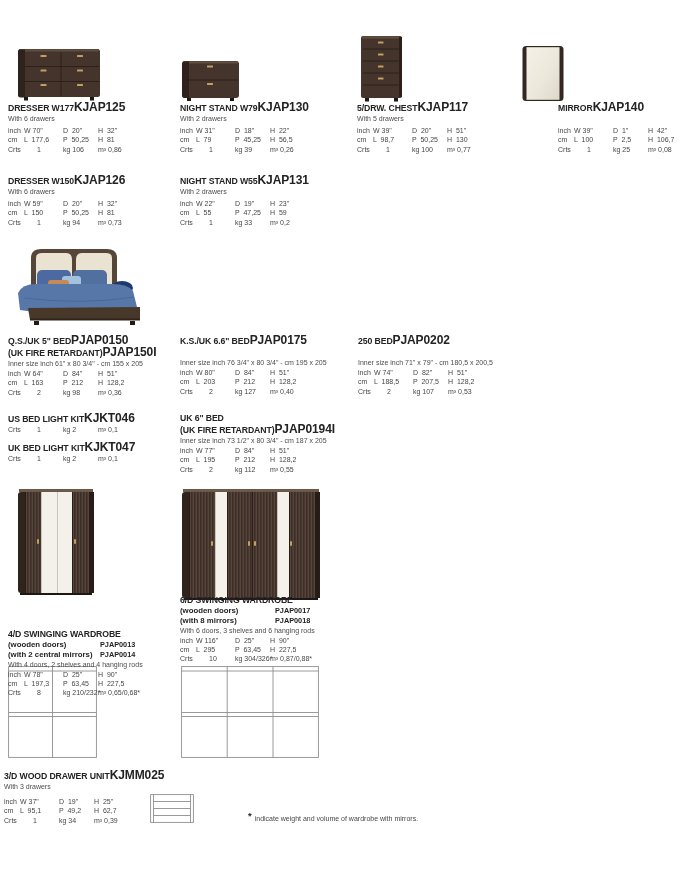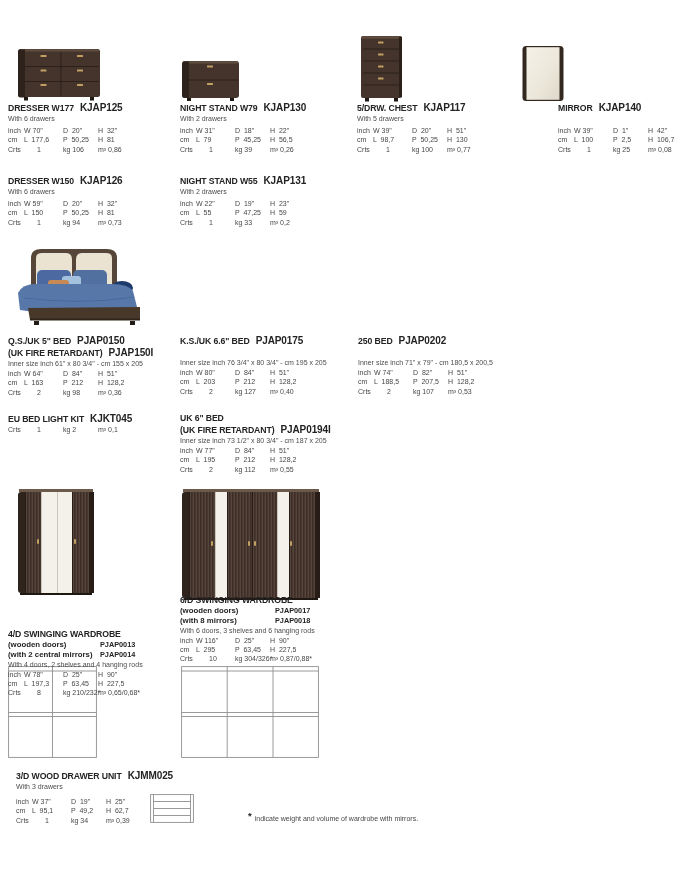--- a/index.html
+++ b/index.html
@@ -2,21 +2,21 @@
 <html><head>
 <meta charset="utf-8">
 <style>
   html,body{margin:0;padding:0;background:#ffffff;}
   .page{position:relative;width:690px;height:874px;background:#ffffff;overflow:hidden;
         font-family:"Liberation Sans",sans-serif;color:#454545;}
   .abs{position:absolute;}
   .pb{position:absolute;font-size:7px;line-height:9.4px;color:#474747;white-space:nowrap;}
   .t{font-weight:bold;font-size:8.7px;line-height:11px;color:#232323;letter-spacing:-0.1px;}
   .tc{font-weight:bold;font-size:8.7px;line-height:10.5px;color:#232323;letter-spacing:-0.1px;}
-  .code{font-size:10px;margin-left:6px;}
+  .code{font-size:12px;}
   .sub{font-size:7px;line-height:10px;color:#4c4c4c;}
   .sp10{height:10px;}.sp11{height:11px;}.sp5{height:5px;}
   .specs{margin-top:2px;}
   .row{display:grid;grid-template-columns:16px 39px 35px 54px;line-height:9.3px;}
   .row span{white-space:pre;}
   .ind{padding-left:13px;}
   .wline{position:relative;line-height:10px;font-weight:bold;font-size:7.8px;color:#232323;}
   .wcode{position:absolute;top:0;font-size:7.3px;font-weight:bold;}
   .wrd{position:absolute;}
   .wrd .wtop{height:3px;background:#6b594a;margin:0 1px;}
@@ -398,22 +398,31 @@
       <div class="row">
           <span>Crts</span>
           <span class="ind">2</span>
           <span>kg 107</span>
           <span>m³ 0,53</span>
         </div>
     </div>
   </div>
 
   <div class="pb" style="left:8px;top:413px">
-    <div>
-      <div class="t"><span>EU BED LIGHT KIT</span><span class="code">KJKT045</span></div>
+    <div style="margin-bottom:7.5px">
+      <div class="t"><span>US BED LIGHT KIT</span><span class="code">KJKT046</span></div>
+      <div class="row">
+          <span>Crts</span>
+          <span class="ind">1</span>
+          <span>kg 2</span>
+          <span>m³ 0,1</span>
+        </div>
+    </div>
+    <div style="margin-bottom:7.5px">
+      <div class="t"><span>UK BED LIGHT KIT</span><span class="code">KJKT047</span></div>
       <div class="row">
           <span>Crts</span>
           <span class="ind">1</span>
           <span>kg 2</span>
           <span>m³ 0,1</span>
         </div>
     </div>
   </div>
 
   <div class="pb" style="left:180px;top:413px">
@@ -489,21 +498,21 @@
         </div>
       <div class="row">
           <span>Crts</span>
           <span class="ind">10</span>
           <span>kg 304/326*</span>
           <span>m³ 0,87/0,88*</span>
         </div>
     </div>
   </div>
 
-  <div class="pb" style="left:16px;top:770px">
+  <div class="pb" style="left:4px;top:770px">
     <div class="t"><span>3/D WOOD DRAWER UNIT</span><span class="code">KJMM025</span></div>
     <div class="sub">With 3 drawers</div>
     <div class="sp5"></div>
     <div>
       <div class="row">
           <span>inch</span>
           <span>W 37"</span>
           <span>D  19"</span>
           <span>H  25"</span>
         </div>

